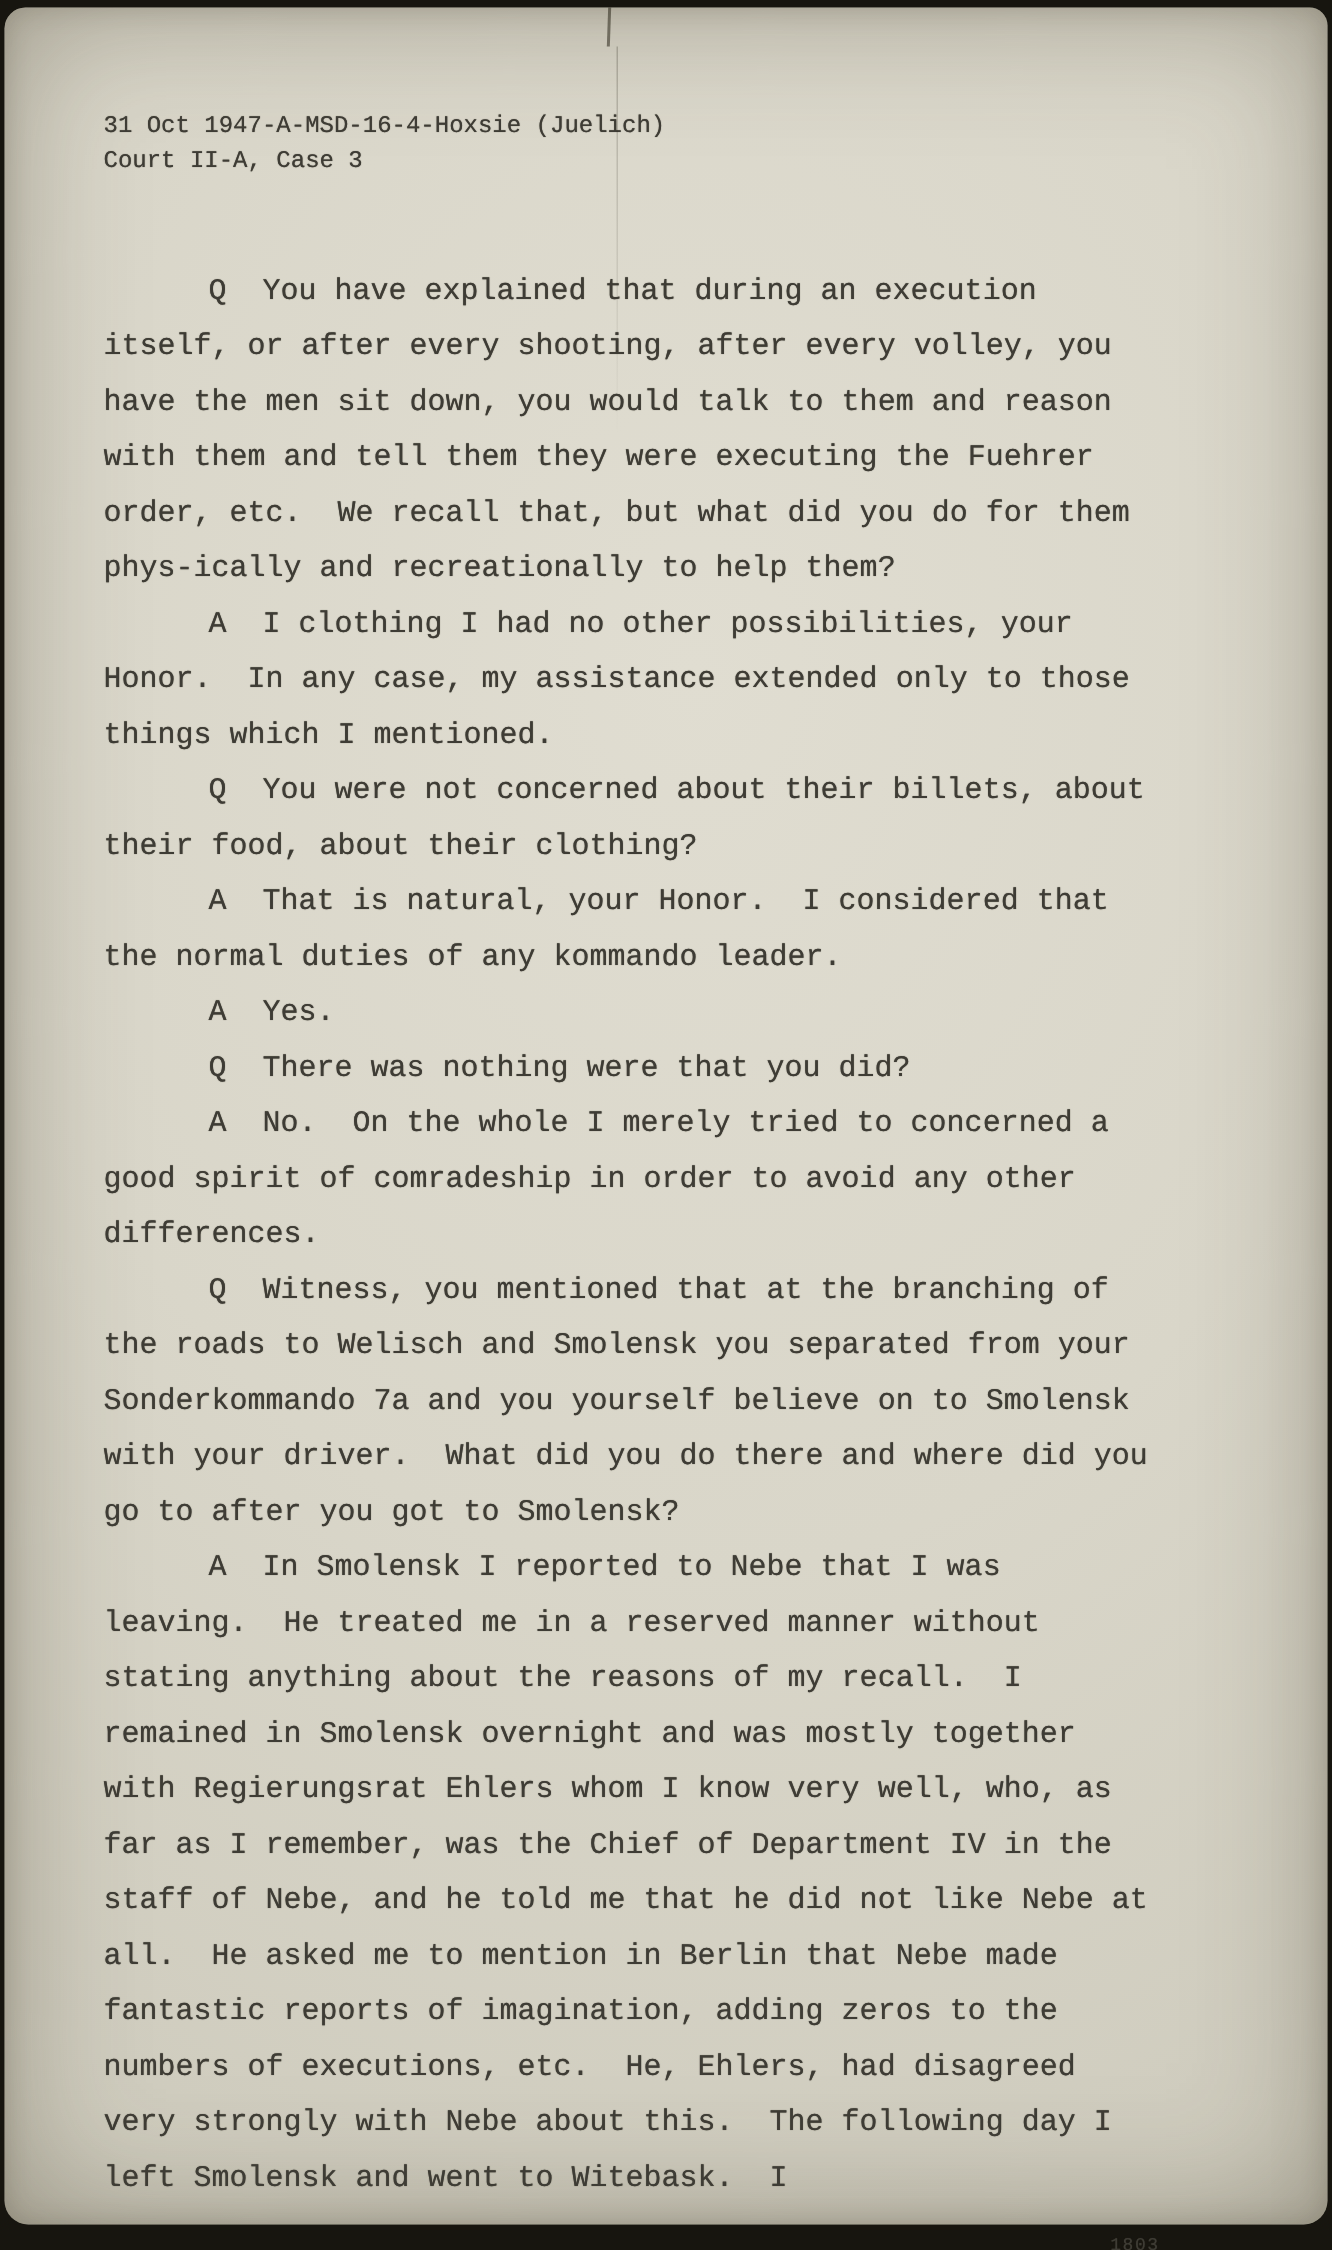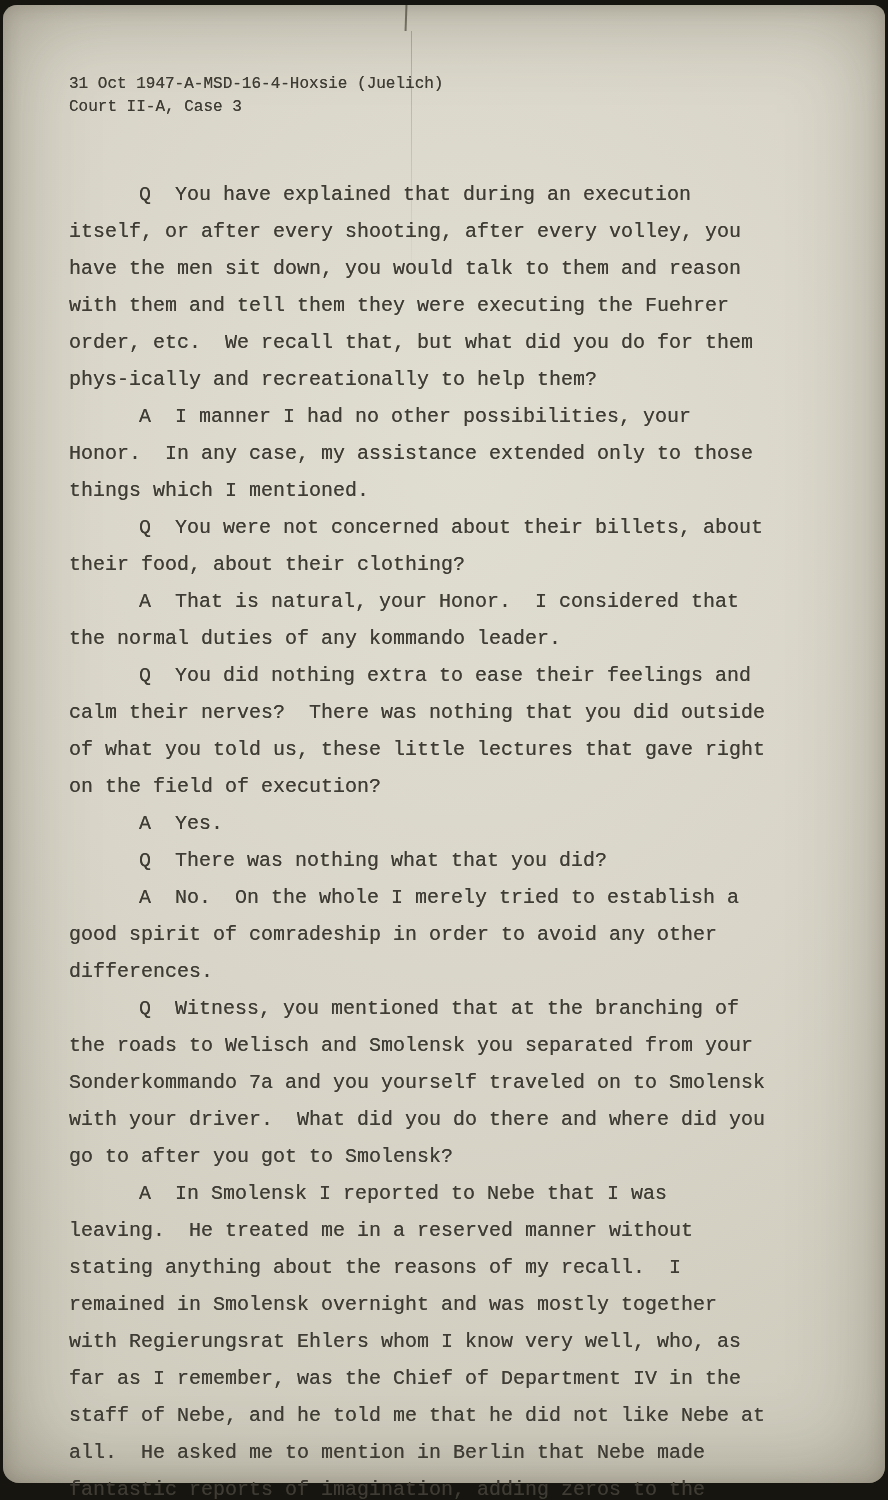--- a/index.html
+++ b/index.html
@@ -89,26 +89,25 @@
   <div class="paper">
     <div class="crease-top"></div>
     <div class="crease-faint"></div>
     <div class="content">
       <div class="doc-header">
         <p>31 Oct 1947-A-MSD-16-4-Hoxsie (Juelich)</p>
         <p>Court II-A, Case 3</p>
       </div>
       <div class="transcript">
           <p class="entry qa">Q  You have explained that during an execution itself, or after every shooting, after every volley, you have the men sit down, you would talk to them and reason with them and tell them they were executing the Fuehrer order, etc.  We recall that, but what did you do for them phys-ically and recreationally to help them?</p>
-          <p class="entry qa">A  I manner I had no other possibilities, your Honor.  In any case, my assistance extended only to those things which I mentioned.</p>
+          <p class="entry qa">A  I clothing I had no other possibilities, your Honor.  In any case, my assistance extended only to those things which I mentioned.</p>
           <p class="entry qa">Q  You were not concerned about their billets, about their food, about their clothing?</p>
           <p class="entry qa">A  That is natural, your Honor.  I considered that the normal duties of any kommando leader.</p>
-          <p class="entry qa">Q  You did nothing extra to ease their feelings and calm their nerves?  There was nothing that you did outside of what you told us, these little lectures that gave right on the field of execution?</p>
           <p class="entry qa">A  Yes.</p>
-          <p class="entry qa">Q  There was nothing what that you did?</p>
-          <p class="entry qa">A  No.  On the whole I merely tried to establish a good spirit of comradeship in order to avoid any other differences.</p>
-          <p class="entry qa">Q  Witness, you mentioned that at the branching of the roads to Welisch and Smolensk you separated from your Sonderkommando 7a and you yourself traveled on to Smolensk with your driver.  What did you do there and where did you go to after you got to Smolensk?</p>
+          <p class="entry qa">Q  There was nothing were that you did?</p>
+          <p class="entry qa">A  No.  On the whole I merely tried to concerned a good spirit of comradeship in order to avoid any other differences.</p>
+          <p class="entry qa">Q  Witness, you mentioned that at the branching of the roads to Welisch and Smolensk you separated from your Sonderkommando 7a and you yourself believe on to Smolensk with your driver.  What did you do there and where did you go to after you got to Smolensk?</p>
           <p class="entry qa">A  In Smolensk I reported to Nebe that I was leaving.  He treated me in a reserved manner without stating anything about the reasons of my recall.  I remained in Smolensk overnight and was mostly together with Regierungsrat Ehlers whom I know very well, who, as far as I remember, was the Chief of Department IV in the staff of Nebe, and he told me that he did not like Nebe at all.  He asked me to mention in Berlin that Nebe made fantastic reports of imagination, adding zeros to the numbers of executions, etc.  He, Ehlers, had disagreed  very strongly with Nebe about this.  The following day I left Smolensk and went to Witebask.  I</p>
         </div>
       <p class="page-number">1803</p>
     </div>
   </div>
 </div>
 
 </body></html>

